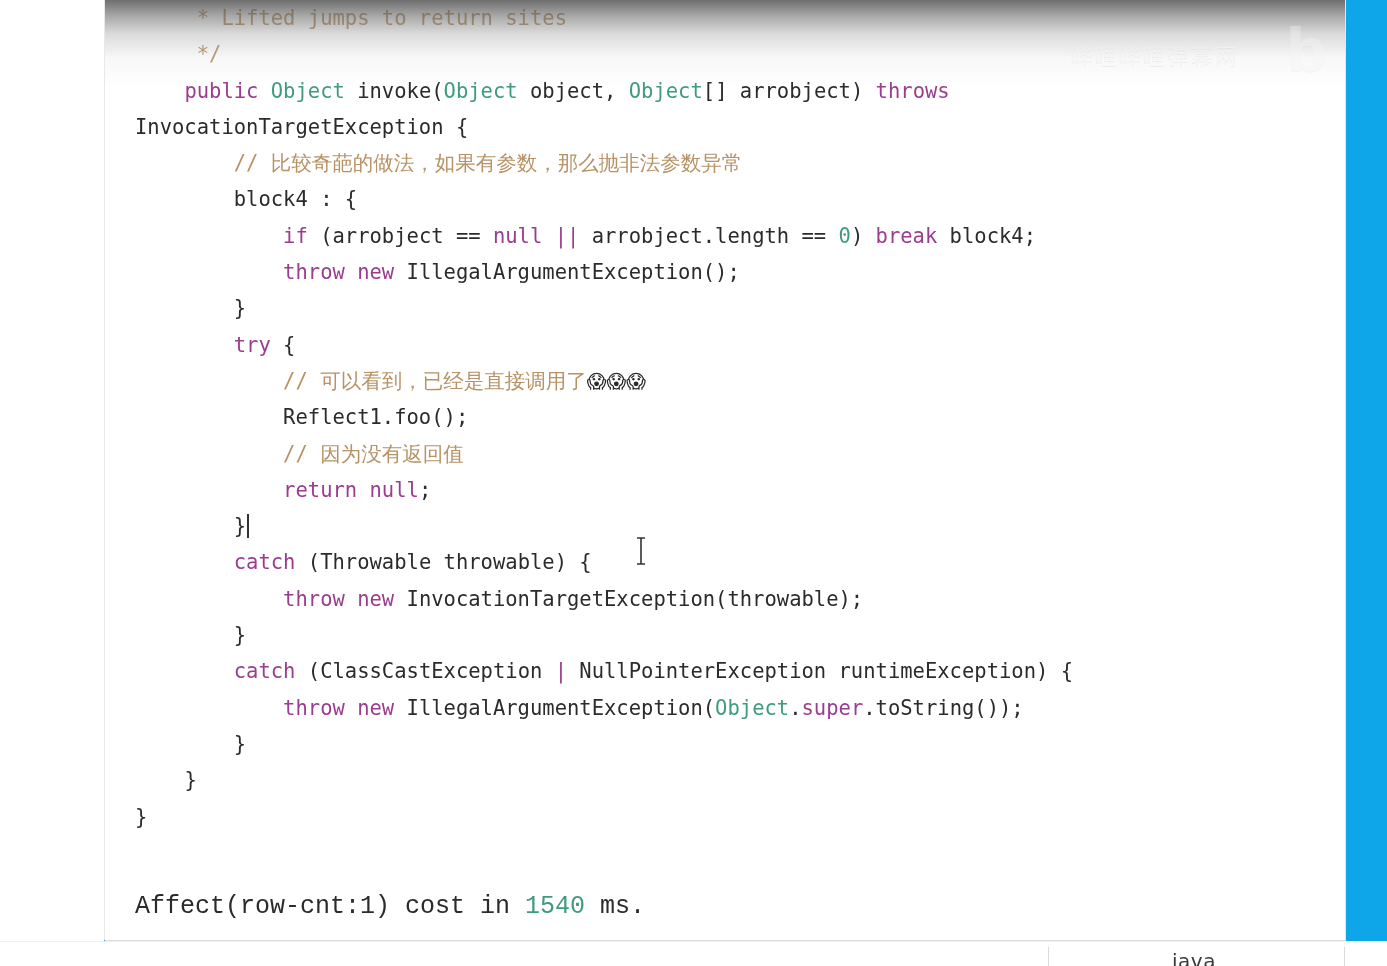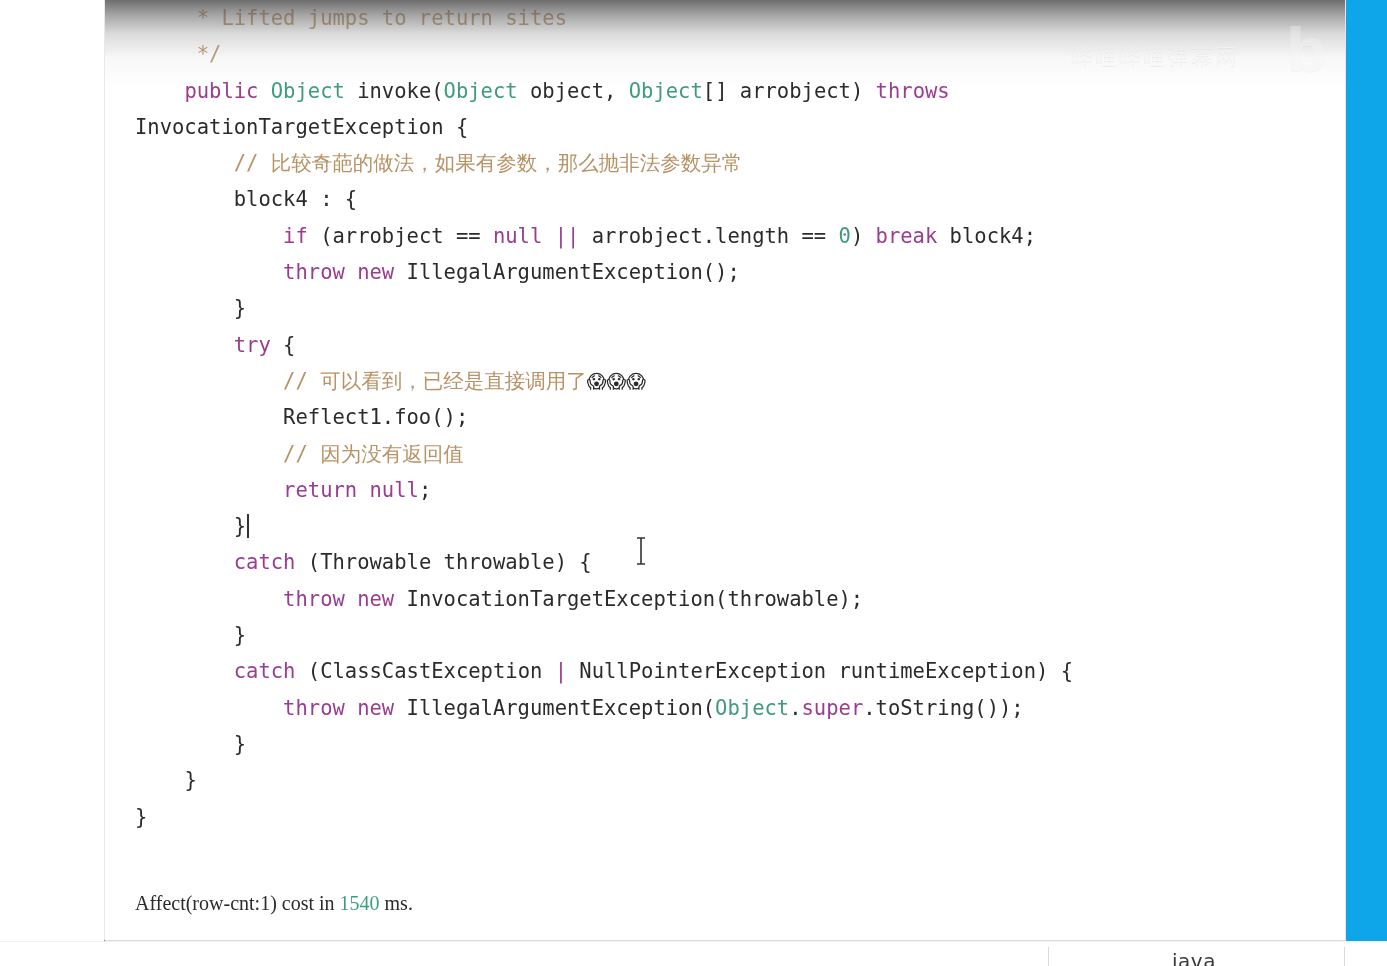--- a/index.html
+++ b/index.html
@@ -142,22 +142,22 @@
     width: 14px; height: 30px;
     z-index: 9;
     pointer-events: none;
   }
 
   
   .result-line {
     position: absolute;
     left: 30px;
     top: 892px;
-    font-family: Liberation Serif, serif;
-    font-size: 20px;
+    font-family: Liberation Mono, monospace;
+    font-size: 25px;
     color: #2b2b2b;
     white-space: pre;
     z-index: 3;
   }
 
   
   .bottom-bar {
     position: absolute;
     left: 0; top: 941px;
     width: 1387px; height: 25px;

